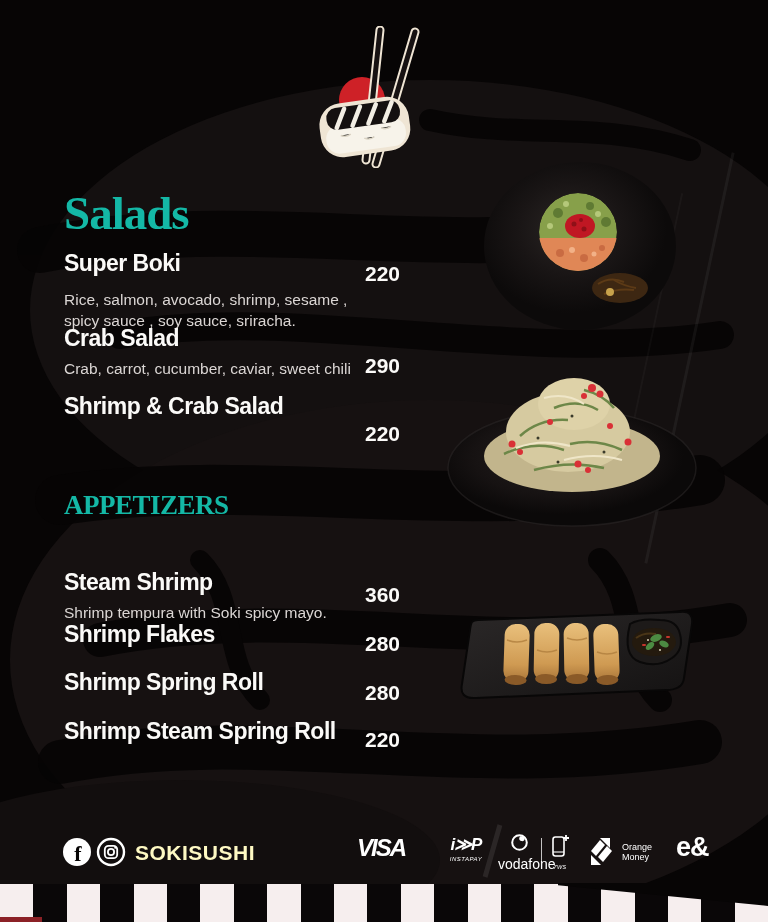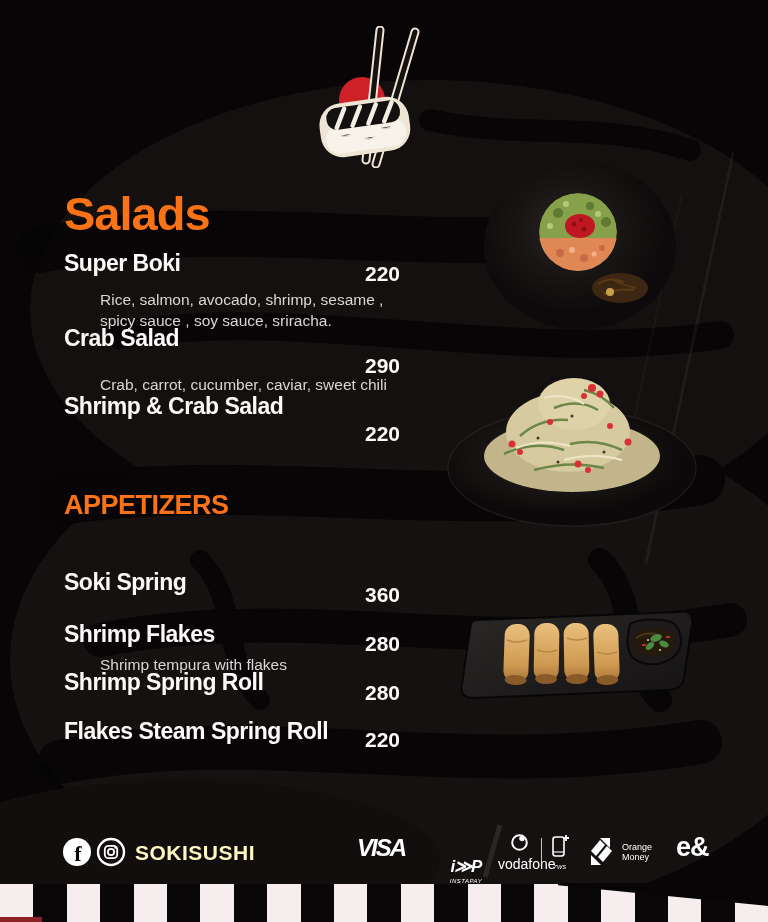--- a/index.html
+++ b/index.html
@@ -8,44 +8,44 @@
   .abs{position:absolute;}
 
   
   #bg-swirls{position:absolute;left:0;top:0;width:768px;height:922px;}
   .streak{position:absolute;background:rgba(255,255,255,.05);}
   #streak1{left:688px;top:148px;width:3px;height:420px;transform:rotate(12deg);}
   #streak2{left:650px;top:190px;width:2px;height:300px;transform:rotate(12deg);background:rgba(255,255,255,.03);}
   #streak-footer{left:490px;top:824px;width:5px;height:54px;transform:rotate(16deg);background:rgba(255,255,255,.09);}
 
   
-  .section-title{position:absolute;left:64px;color:#f97316;font-weight:bold;line-height:1;}
+  .section-title{position:absolute;left:64px;color:#14b8a6;font-weight:bold;line-height:1;font-family:Liberation Serif, serif;}
   #salads-title{top:190px;font-size:47px;letter-spacing:-1px;}
   #appetizers-title{top:492px;font-size:27px;letter-spacing:-0.5px;}
 
   
   .item{position:absolute;left:64px;width:340px;}
   .item-title{color:#fbfaf8;font-weight:bold;font-size:23px;letter-spacing:-0.5px;line-height:1;}
-  .item-desc{position:absolute;left:0;color:#dbd6d4;font-size:15.5px;line-height:21px;white-space:pre-line;margin-left:36px;}
+  .item-desc{position:absolute;left:0;color:#dbd6d4;font-size:15.5px;line-height:21px;white-space:pre-line;}
   .item-price{position:absolute;left:270px;width:66px;text-align:right;color:#fbfaf8;font-weight:bold;font-size:21px;}
   .i1{top:252px}.i1 .item-desc{top:37px}.i1 .item-price{top:10px}
-  .i2{top:327px}.i2 .item-desc{top:47px}.i2 .item-price{top:27px}
+  .i2{top:327px}.i2 .item-desc{top:31px}.i2 .item-price{top:27px}
   .i3{top:395px}.i3 .item-desc{top:30px}.i3 .item-price{top:27px}
   .i4{top:571px}.i4 .item-desc{top:31px}.i4 .item-price{top:12px}
   .i5{top:623px}.i5 .item-desc{top:31px}.i5 .item-price{top:9px}
   .i6{top:671px}.i6 .item-price{top:10px}
   .i7{top:720px}.i7 .item-price{top:8px}
 
   
   #fb-icon{left:62px;top:837px;width:30px;height:30px;cursor:pointer;}
   #ig-icon{left:96px;top:837px;width:30px;height:30px;cursor:pointer;}
   #handle{left:135px;top:841px;font-size:21px;font-weight:bold;letter-spacing:.5px;color:#fef9c3;}
   #visa{left:357px;top:834px;font-size:24px;font-style:italic;font-weight:bold;letter-spacing:-2px;color:#fff;}
   #instapay{left:444px;top:836px;width:44px;text-align:center;color:#fff;}
-  .ip-mark{font-size:17px;font-style:italic;font-weight:bold;letter-spacing:-1px;line-height:1;margin-top:22px;}
+  .ip-mark{font-size:17px;font-style:italic;font-weight:bold;letter-spacing:-1px;line-height:1;}
   .ip-caption{font-size:6px;font-style:italic;letter-spacing:.5px;margin-top:3px;}
   #vodafone{left:498px;top:834px;width:42px;text-align:center;color:#fff;}
   #vodafone .vf-word{font-size:14px;margin-top:1px;}
   #pay-divider{left:541px;top:838px;width:1px;height:24px;background:rgba(255,255,255,.75);}
   #wallet{left:547px;top:834px;width:26px;text-align:center;color:#fff;}
   .wallet-caption{font-size:5.5px;font-style:italic;letter-spacing:.3px;margin-top:1px;}
   #orange{left:588px;top:838px;display:flex;align-items:center;gap:6px;color:#fff;}
   .orange-text{font-size:9px;line-height:10px;font-weight:normal;}
   #eand{left:676px;top:832px;font-size:27px;font-weight:bold;letter-spacing:-1px;color:#fff;}
 
@@ -125,34 +125,34 @@
     <div class="item-price">290</div>
   </div>
   <div class="item i3">
     <div class="item-title">Shrimp &amp; Crab Salad</div>
     <div class="item-price">220</div>
   </div>
 
   <div class="section-title" id="appetizers-title">APPETIZERS</div>
 
   <div class="item i4">
-    <div class="item-title">Soki Spring</div>
+    <div class="item-title">Steam Shrimp</div>
+    <div class="item-desc">Shrimp tempura with Soki spicy mayo.</div>
     <div class="item-price">360</div>
   </div>
   <div class="item i5">
     <div class="item-title">Shrimp Flakes</div>
-    <div class="item-desc">Shrimp tempura with flakes</div>
     <div class="item-price">280</div>
   </div>
   <div class="item i6">
     <div class="item-title">Shrimp Spring Roll</div>
     <div class="item-price">280</div>
   </div>
   <div class="item i7">
-    <div class="item-title">Flakes Steam Spring Roll</div>
+    <div class="item-title">Shrimp Steam Spring Roll</div>
     <div class="item-price">220</div>
   </div>
 
   <svg id="plate1" class="abs" width="220" height="180" viewBox="0 0 220 180">
     <defs>
       <radialGradient id="pg1" cx="45%" cy="40%">
           <stop offset="0%" stop-color="#2b2625"></stop>
           <stop offset="55%" stop-color="#191515"></stop>
           <stop offset="100%" stop-color="#0c0a0a"></stop>
         </radialGradient>

